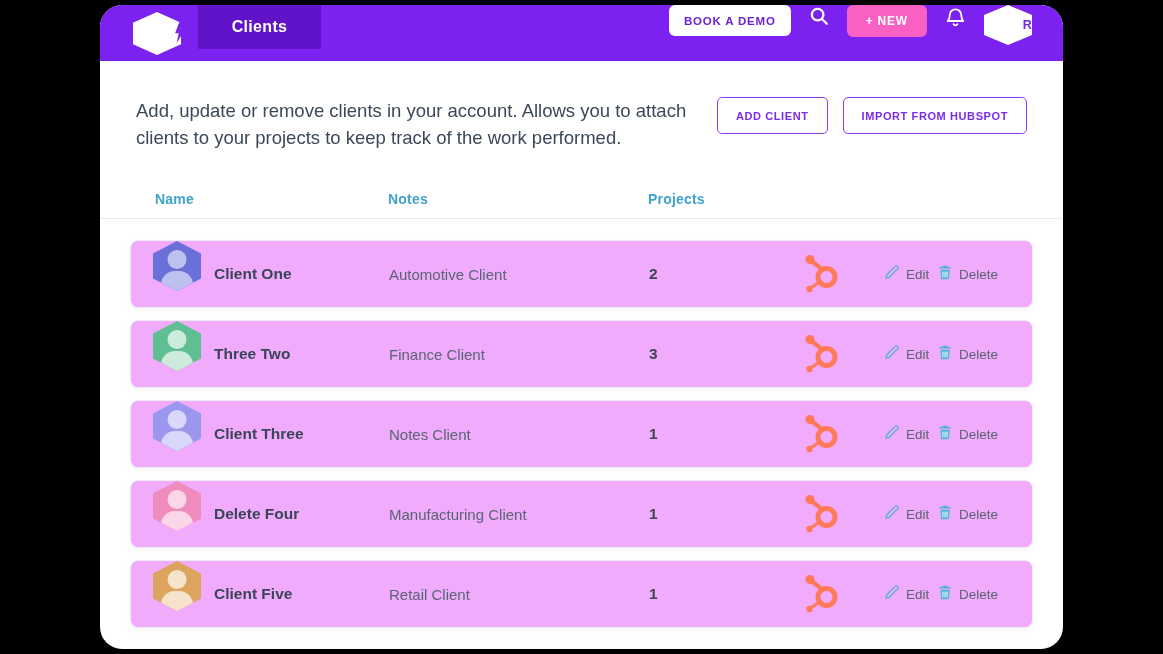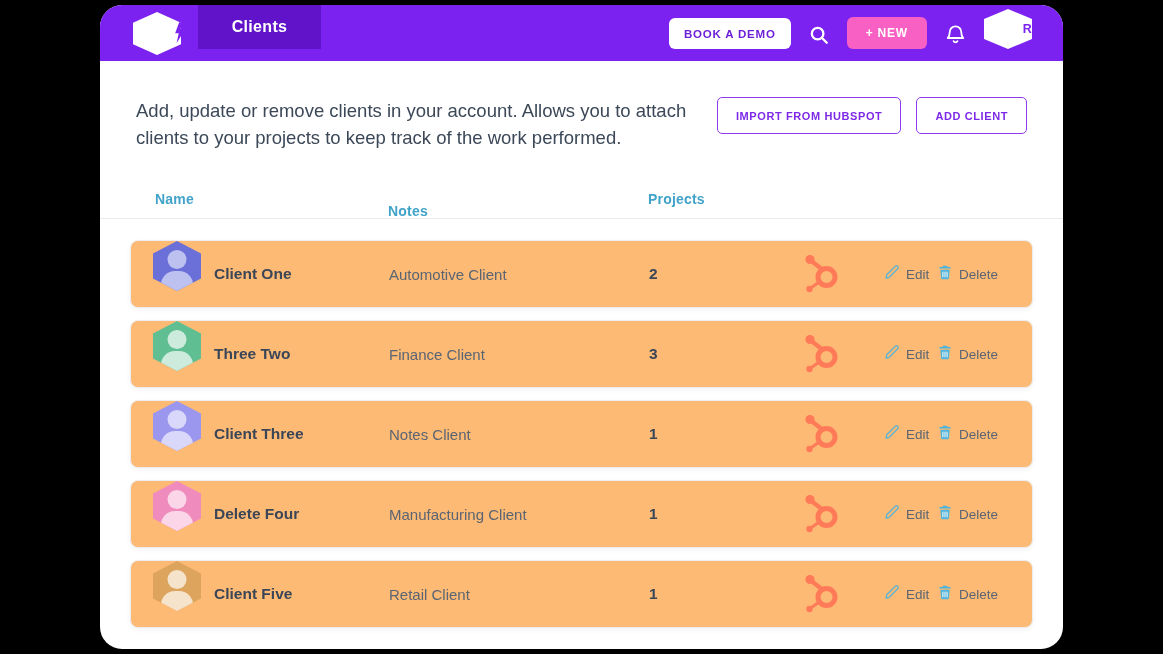--- a/index.html
+++ b/index.html
@@ -5,40 +5,40 @@
   * { margin:0; padding:0; box-sizing:border-box; }
   html,body { width:1163px; height:654px; background:#000; font-family:"Liberation Sans","DejaVu Sans",sans-serif; }
   .stage { position:relative; width:1163px; height:654px; background:#000; overflow:hidden; }
   .window { position:absolute; left:100px; top:5px; width:963px; height:644px; background:#fff; border-radius:22px; overflow:hidden; box-shadow:0 0 18px rgba(0,0,0,.55); }
 
   
   .header { position:absolute; top:0; left:0; right:0; height:56px; background:#7C22F0; }
   .hex { clip-path:polygon(50% 0%,100% 25%,100% 75%,50% 100%,0% 75%,0% 25%);padding-left:48px; }
   .logo-hex { position:absolute; left:33px; top:7px; width:41px; height:43px; background:#fff; display:flex; align-items:center; justify-content:center; }
   .tab { position:absolute; left:98px; top:0; width:123px; height:44px; background:#6013C9; color:#fff; display:flex; align-items:center; justify-content:center; font-size:16px; font-weight:bold; letter-spacing:.3px; cursor:pointer; }
-  .header-right { position:absolute; right:31px; top:0; height:44px; display:flex; align-items:flex-end; gap:17px; }
+  .header-right { position:absolute; right:31px; top:0; height:44px; display:flex; align-items:flex-start; gap:17px; }
   .btn-demo { background:#fff; color:#6d1fd8; border:none; border-radius:6px; height:31px; padding:0 15px; font-weight:bold; font-size:11.5px; letter-spacing:.8px; font-family:inherit; cursor:pointer; }
   .icon-btn { background:none; border:none; display:flex; align-items:center; cursor:pointer; }
   .btn-new { background:#F860C3; color:#fff; border:none; border-radius:6px; height:32px; padding:0 19px; font-weight:bold; font-size:12px; letter-spacing:.8px; font-family:inherit; cursor:pointer; }
   .rg-hex { width:36px; height:40px; background:#fff; color:#7C22F0; font-size:12.5px; font-weight:bold; display:flex; align-items:center; justify-content:center; cursor:pointer; }
 
   
   .description { position:absolute; left:36px; top:92px; width:578px; font-size:18.5px; line-height:27px; color:#3C4858; font-weight:500; }
   .intro-buttons { position:absolute; right:36px; top:92px; display:flex; gap:15px; }
   .btn-outline { background:#fff; border:1.5px solid #8E3BF0; border-radius:5px; color:#7D2AE8; height:37px; padding:0 18px; font-weight:bold; font-size:11px; letter-spacing:.6px; font-family:inherit; cursor:pointer; }
 
   
   .col-headers { position:absolute; top:186px; left:0; right:0; height:20px; }
   .col-head { position:absolute; font-size:14px; font-weight:bold; color:#41A3C9; letter-spacing:.2px; }
-  .col-name { left:55px; } .col-notes { left:288px;margin-top:12px; } .col-projects { left:548px; }
+  .col-name { left:55px; } .col-notes { left:288px; } .col-projects { left:548px; }
   .divider { position:absolute; top:213px; left:0; right:0; height:1px; background:#E9E9EE; }
 
   
   .client-list { position:absolute; left:30px; top:235px; width:903px; display:flex; flex-direction:column; gap:12px; }
-  .card { position:relative; height:68px; background:#fdba74; border:1px solid #ECECF1; border-radius:8px; box-shadow:0 2px 5px rgba(40,40,70,.05); }
+  .card { position:relative; height:68px; background:#f0abfc; border:1px solid #ECECF1; border-radius:8px; box-shadow:0 2px 5px rgba(40,40,70,.05); }
   .card > .cell { position:absolute; top:50%; transform:translateY(-50%); }
   .avatar { left:22px; width:46px; height:50px; overflow:hidden; position:absolute; }
   .sil-head { position:absolute; left:50%; top:9px; transform:translateX(-50%); width:19px; height:19px; border-radius:50%; }
   .sil-body { position:absolute; left:50%; top:30px; transform:translateX(-50%); width:32px; height:22px; border-radius:14px 14px 0 0; }
   .c-name { left:83px; font-size:15.5px; font-weight:600; color:#3A4657; }
   .c-notes { left:258px; font-size:15px; color:#5A6473; }
   .c-projects { left:518px; font-size:15.5px; font-weight:600; color:#3A4657; }
   .c-hubspot { left:668px; width:46px; height:46px; cursor:pointer; }
   .row-action { display:flex; align-items:center; gap:6px; background:none; border:none; font-family:inherit; font-size:13.5px; color:#5A6473; cursor:pointer; }
   .act-edit { left:752px; } .act-delete { left:806px; }
@@ -80,22 +80,22 @@
           </span>
         </button>
         <div class="rg-hex hex">
           <span>RG</span>
         </div>
       </div>
     </div>
 
     <p class="description">Add, update or remove clients in your account. Allows you to attach clients to your projects to keep track of the work performed.</p>
     <div class="intro-buttons">
+      <button class="btn-outline">ADD CLIENT</button>
       <button class="btn-outline">IMPORT FROM HUBSPOT</button>
-      <button class="btn-outline">ADD CLIENT</button>
     </div>
 
     <div class="col-headers">
       <span class="col-head col-name">Name</span>
       <span class="col-head col-notes">Notes</span>
       <span class="col-head col-projects">Projects</span>
     </div>
     <div class="divider"></div>
 
     <div class="client-list">

